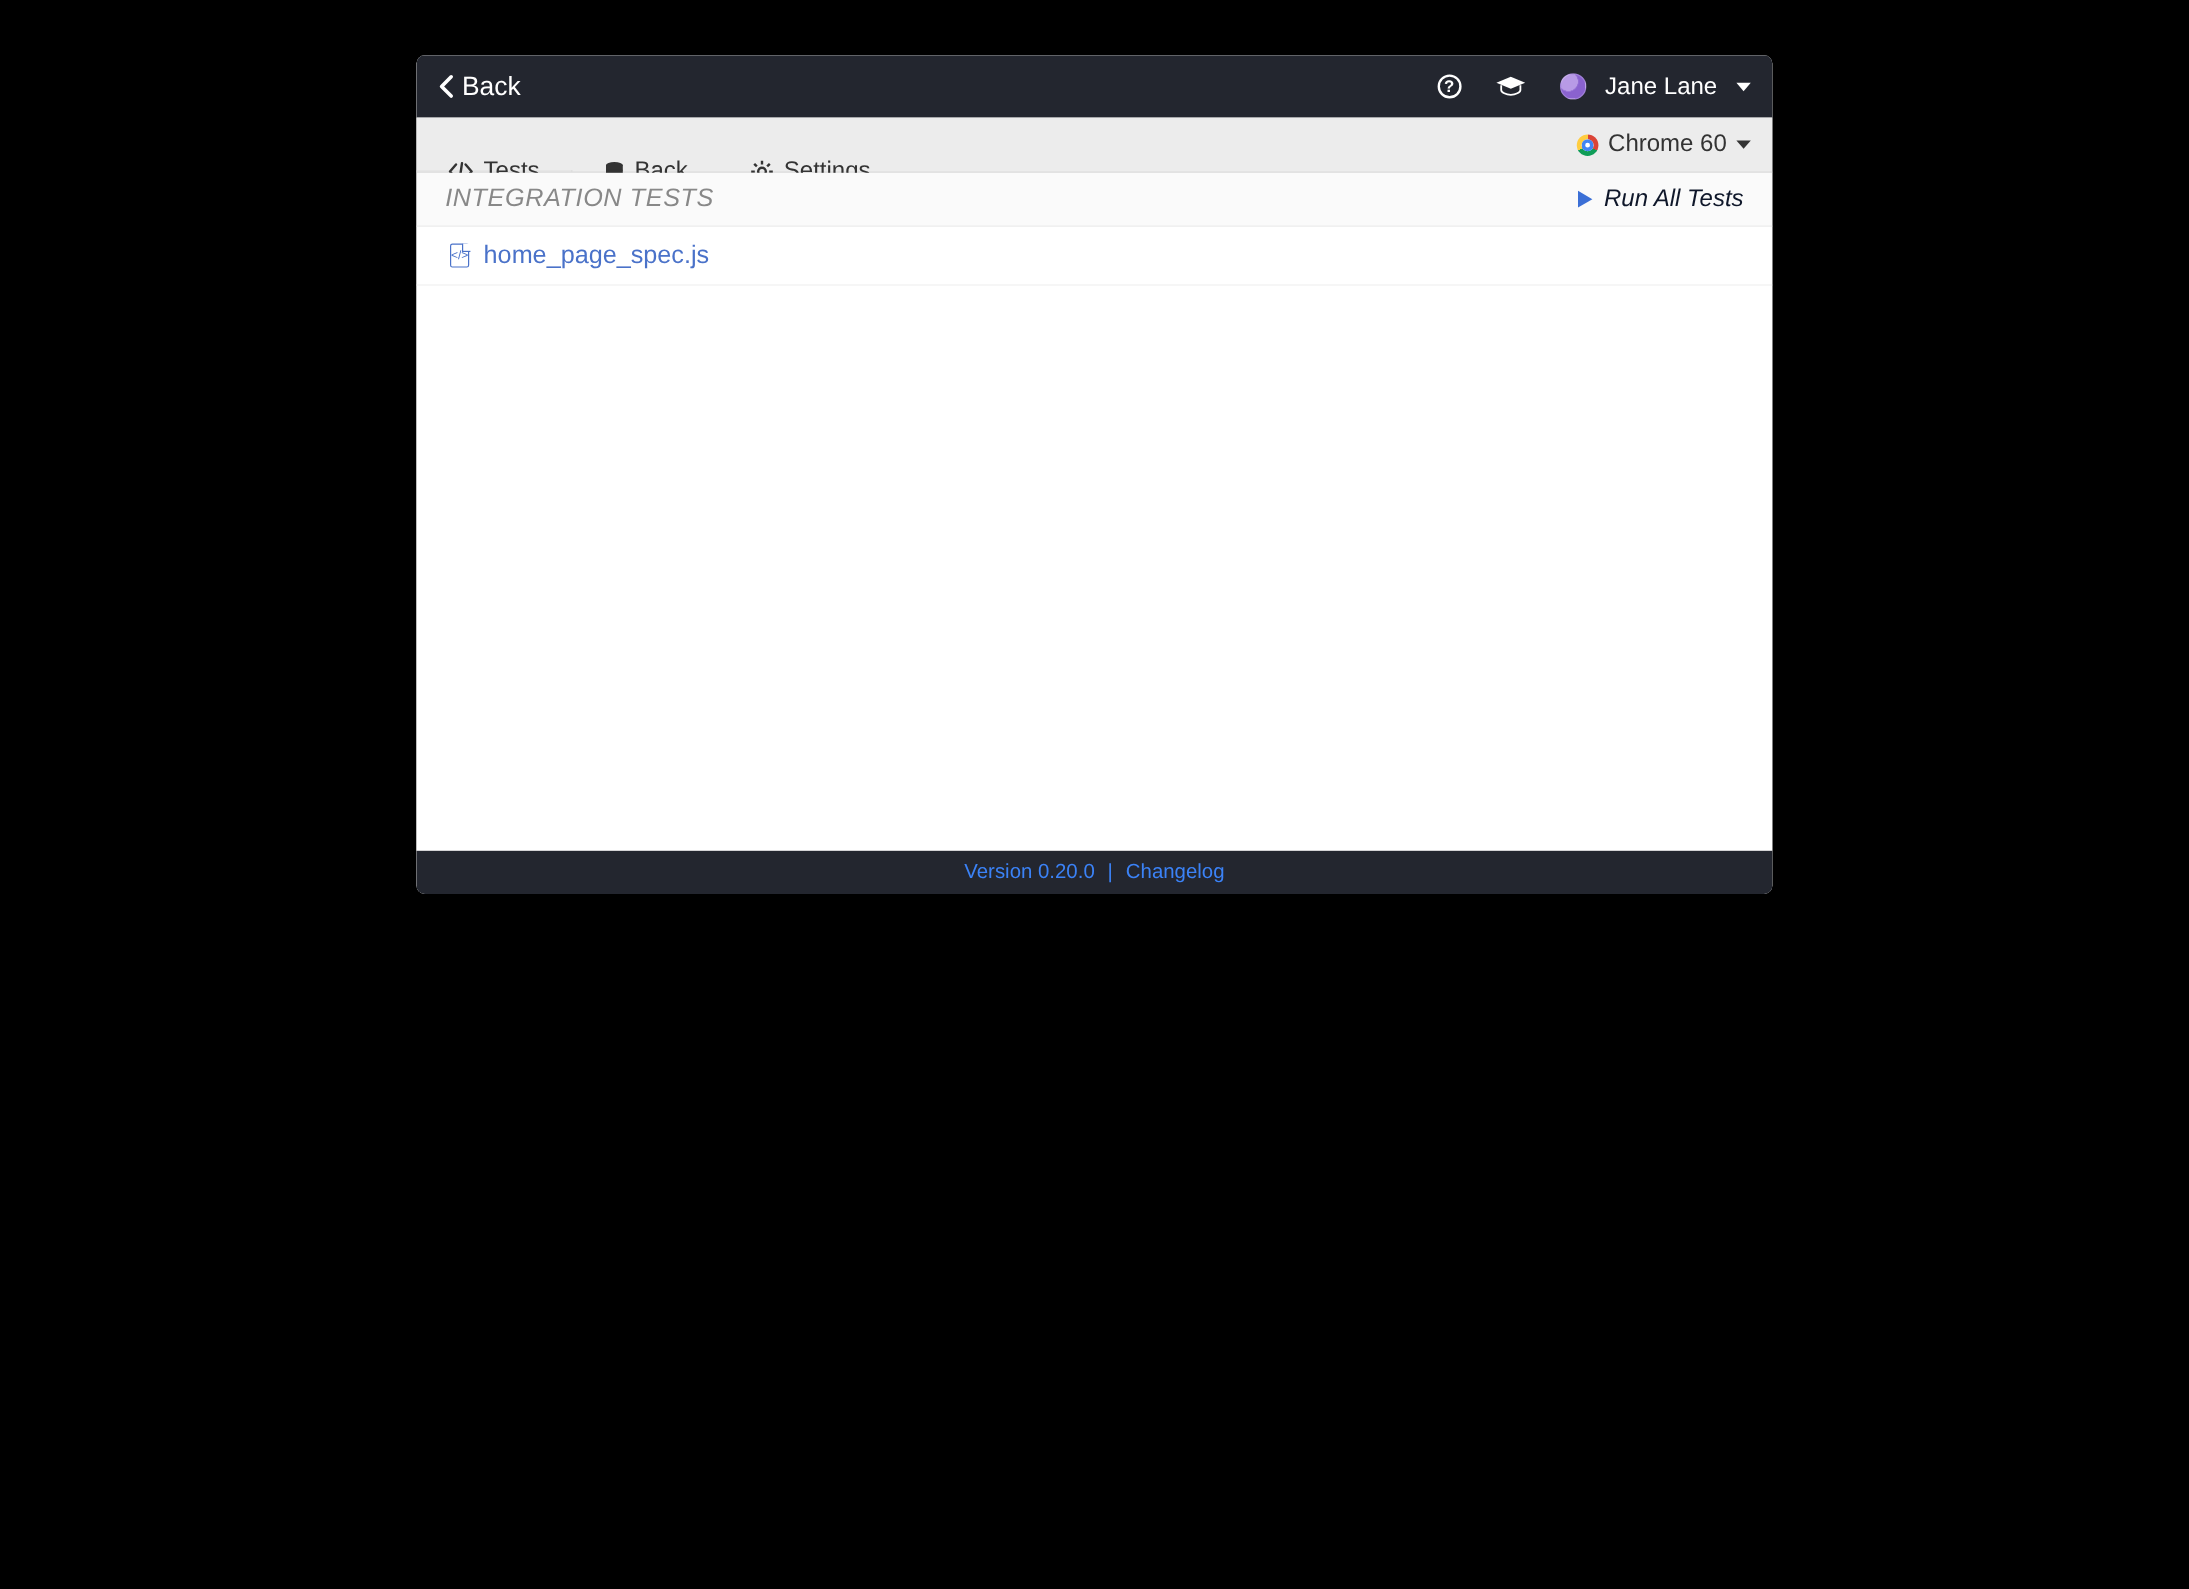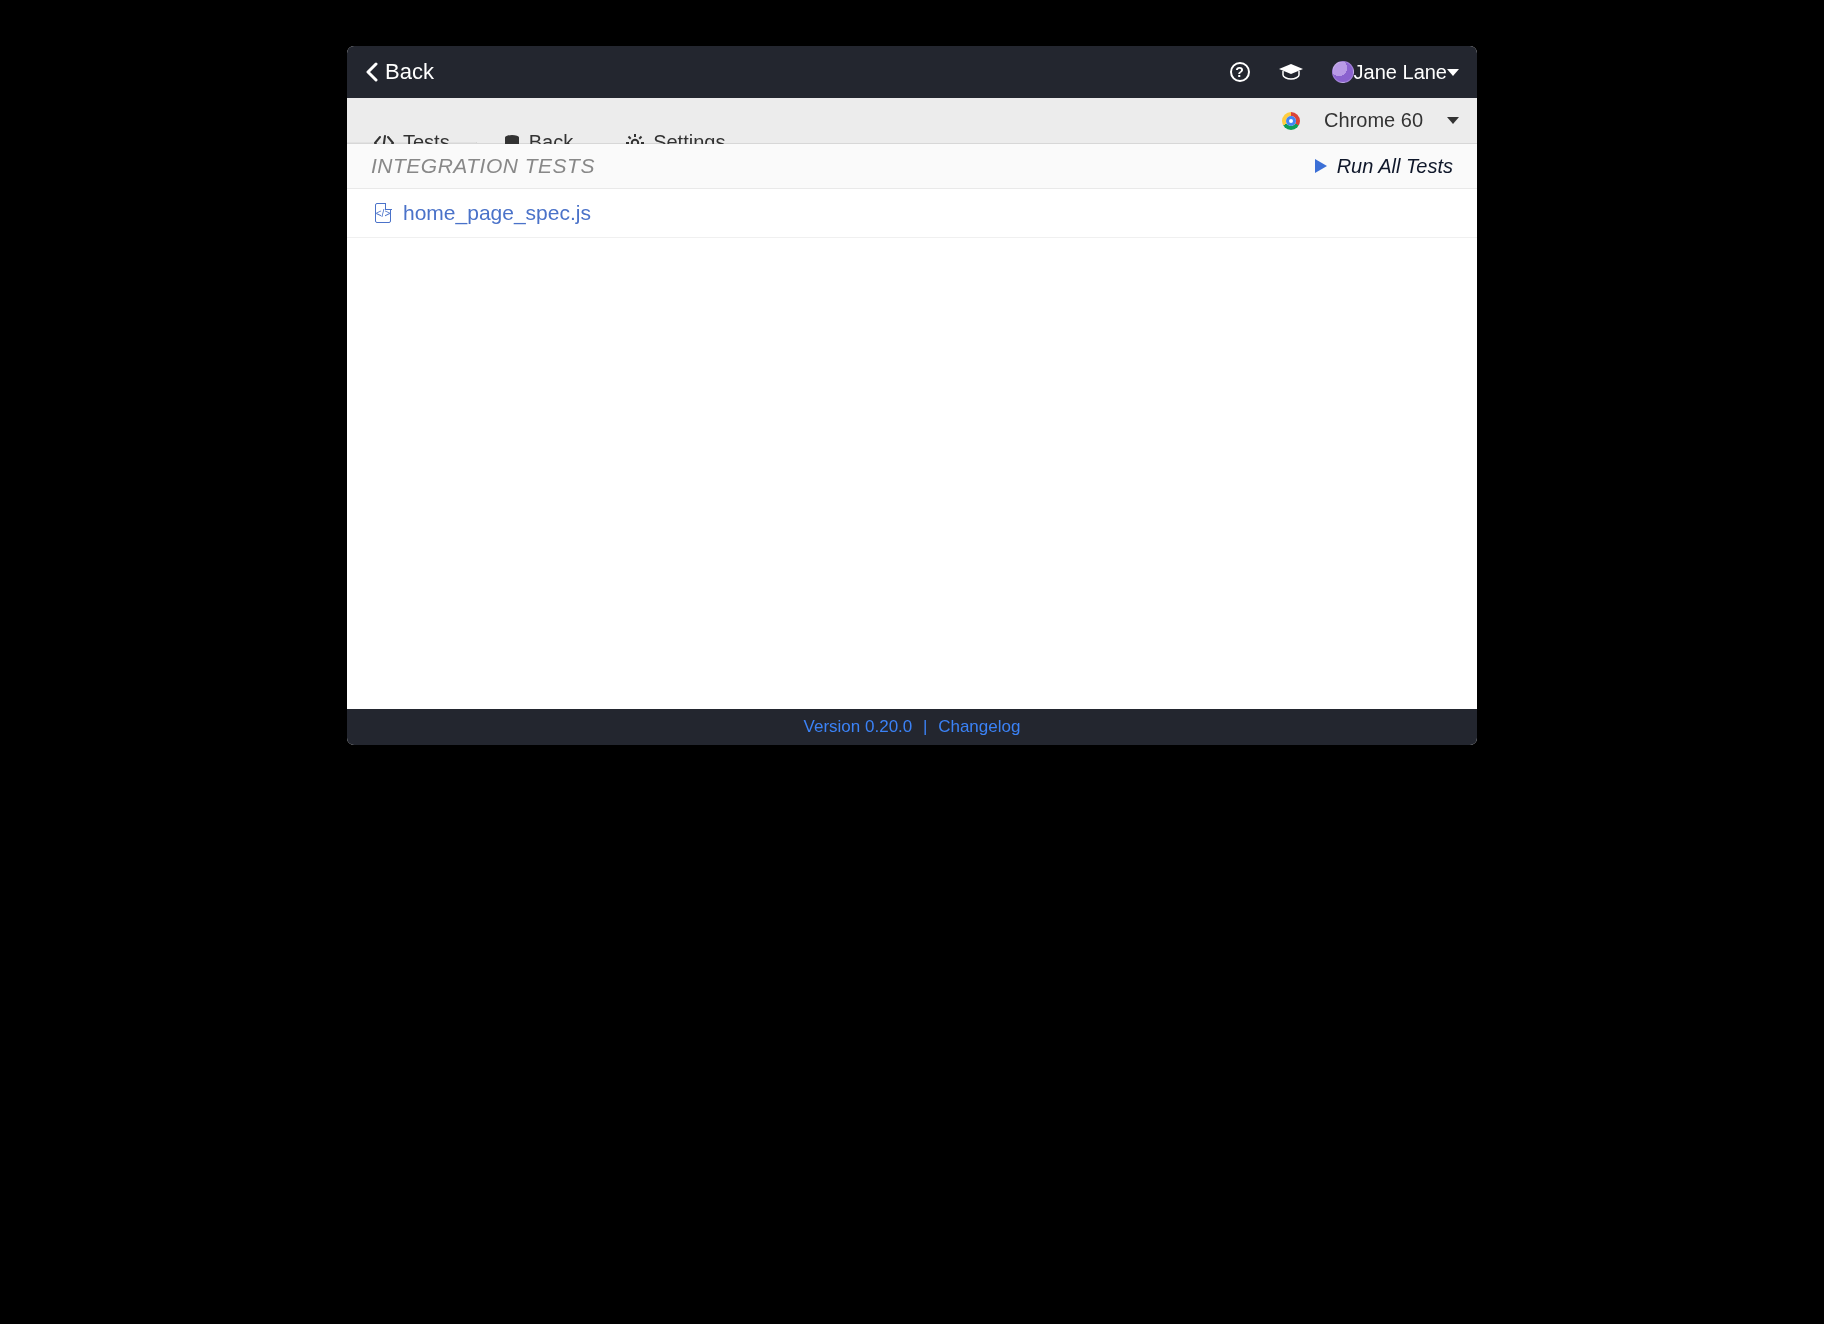--- a/index.html
+++ b/index.html
@@ -65,21 +65,21 @@
     font-size: 22px; cursor: pointer; color: #fff;
   }
   .nav-right { gap: 28px; }
   .help-icon {
     width: 20px; height: 20px; border: 2px solid #fff; border-radius: 50%;
     display: flex; align-items: center; justify-content: center;
     font-size: 14px; font-weight: 700;
   }
   .cap-icon svg { display:block; }
   .user {
-    display: flex; align-items: center; gap: 0; cursor: pointer;
+    display: flex; align-items: center; gap: 16px; cursor: pointer;
     font-size: 20px;
   }
   .avatar {
     width: 22px; height: 22px; border-radius: 50%;
     background: radial-gradient(circle at 30% 30%, #b89ae6 0 40%, #8a62cf 41% 100%);
     border: 1px solid #fff3;
   }
   .caret-down {
     width: 0; height: 0;
     border-left: 6px solid transparent;
@@ -101,21 +101,21 @@
     display: flex; align-items: center; gap: 8px;
     padding: 0 26px; font-size: 20px; color: #333;
     cursor: pointer;
     margin-top: 44px;
   }
   .tab.active {
     background: #e2e2e2;
     border-right: 1px solid #d7d7d7;
   }
   .browser-picker {
-    display: flex; align-items: center; gap: 24px;
+    display: flex; align-items: center; gap: 8px;
     padding: 0 18px; font-size: 20px; color: #333;
     cursor: pointer;
   }
   .chrome-icon {
     width: 18px; height: 18px; border-radius: 50%;
     background: conic-gradient(#db4437 0 120deg, #0f9d58 120deg 240deg, #ffcd40 240deg 360deg);
     position: relative;
   }
   .chrome-icon::after {
     content: ""; position: absolute; inset: 4px;

